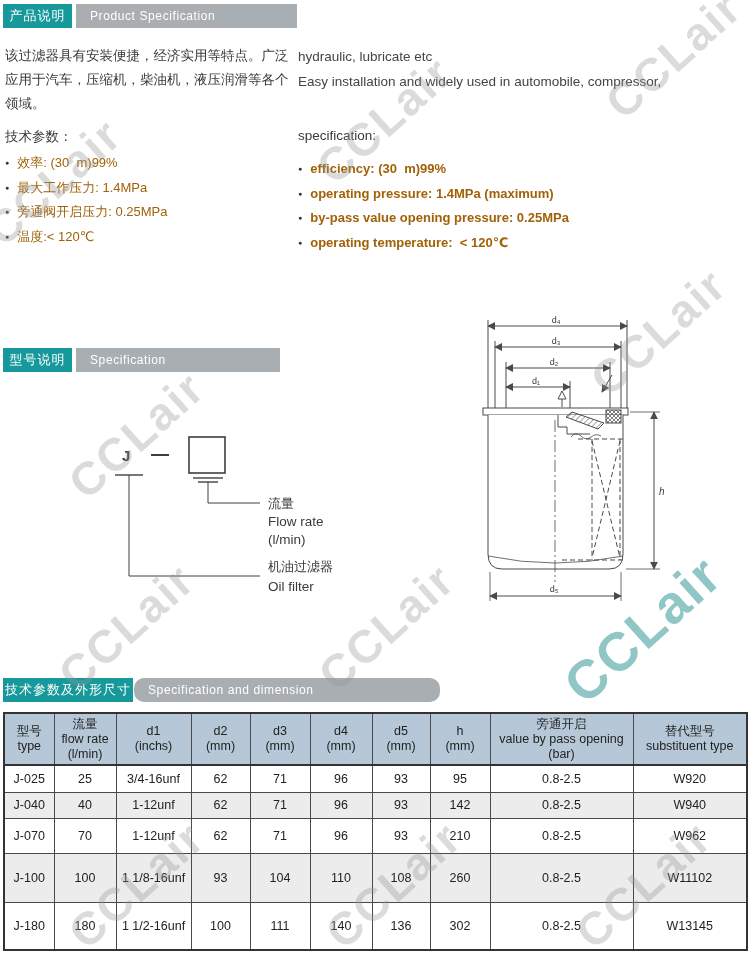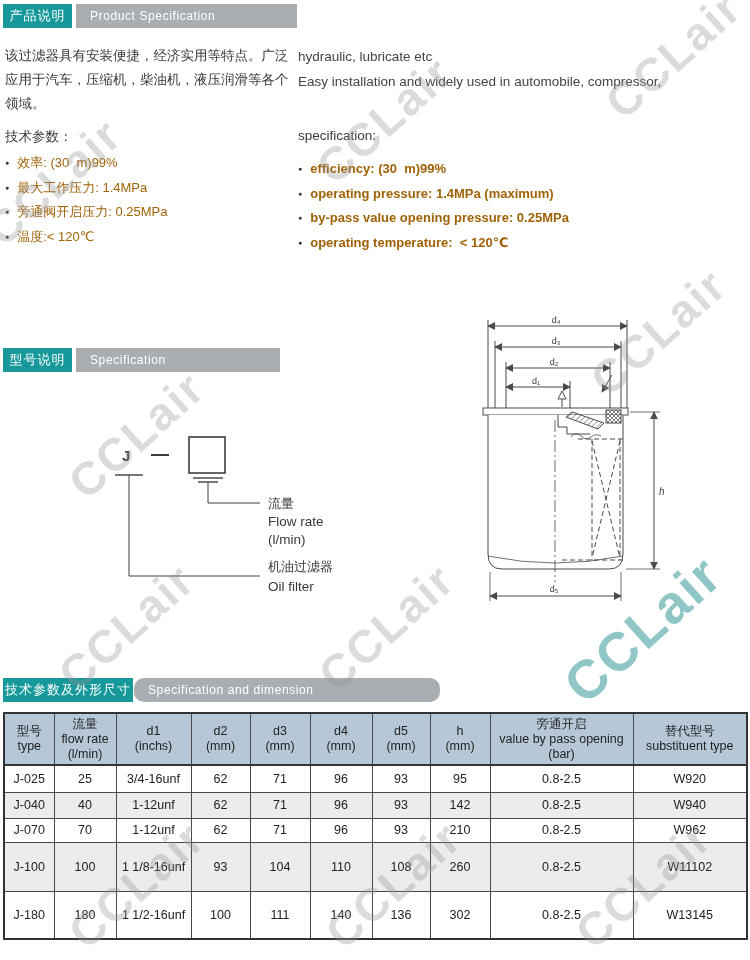--- a/index.html
+++ b/index.html
@@ -256,21 +256,21 @@
         <td>40</td>
         <td>1-12unf</td>
         <td>62</td>
         <td>71</td>
         <td>96</td>
         <td>93</td>
         <td>142</td>
         <td>0.8-2.5</td>
         <td>W940</td>
       </tr>
-      <tr style="height:24px">
+      <tr style="height:35px">
         <td>J-070</td>
         <td>70</td>
         <td>1-12unf</td>
         <td>62</td>
         <td>71</td>
         <td>96</td>
         <td>93</td>
         <td>210</td>
         <td>0.8-2.5</td>
         <td>W962</td>

